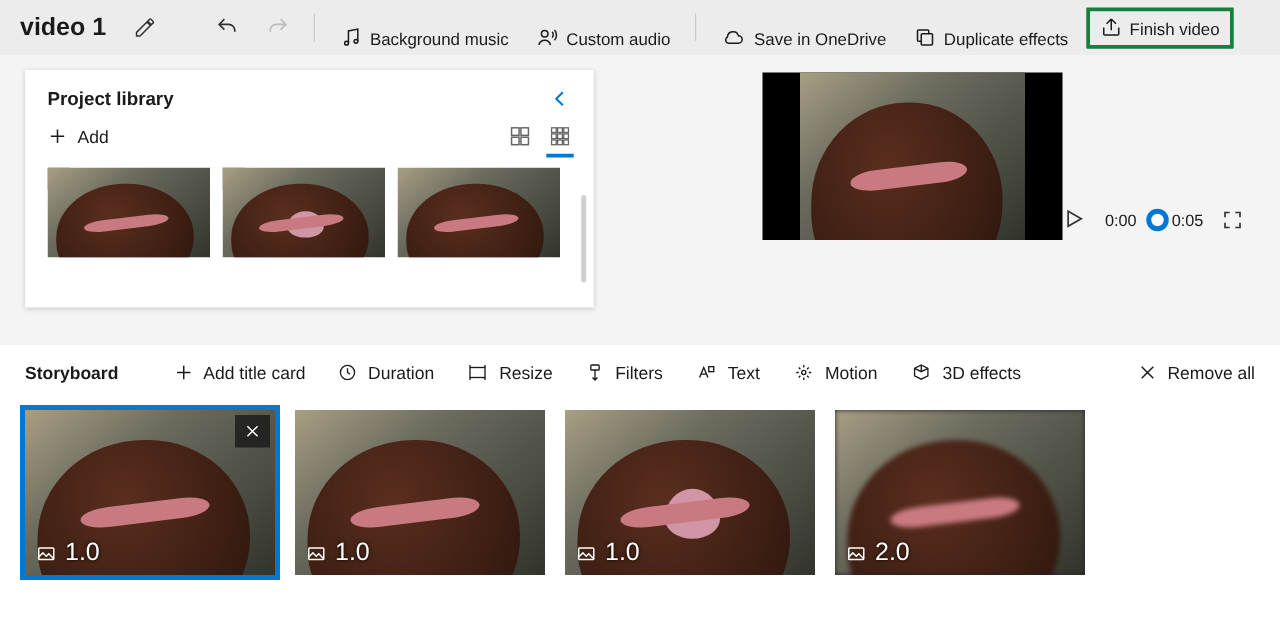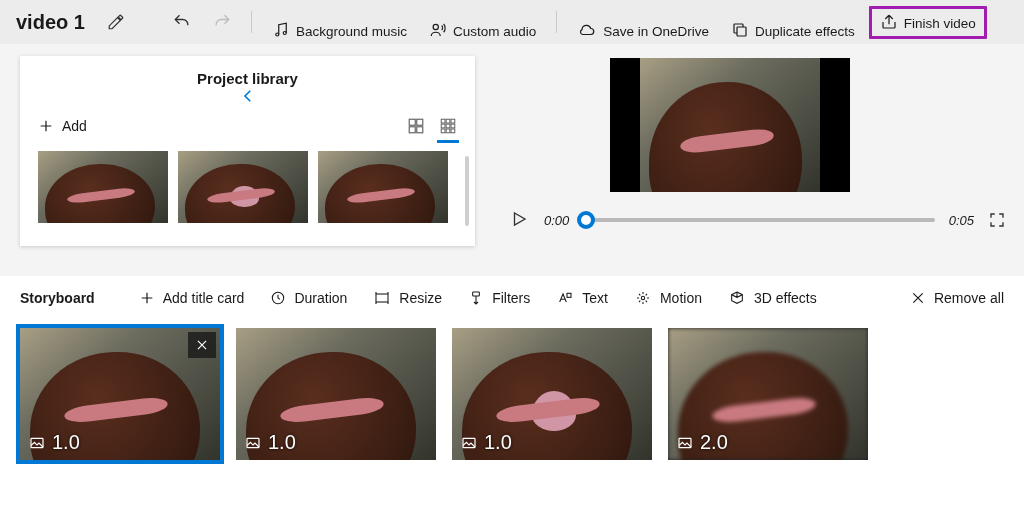--- a/index.html
+++ b/index.html
@@ -5,41 +5,41 @@
   * { box-sizing: border-box; margin: 0; padding: 0; font-family: "Segoe UI", Arial, sans-serif; }
   body { width: 1024px; height: 510px; background: #fff; overflow: hidden; color: #1a1a1a; }
 
   
   .topbar { height: 44px; background: #ececec; display: flex; align-items: center; padding: 0 10px; gap: 6px; font-size: 13.5px; }
   .title { font-size: 20px; font-weight: 700; padding: 0 8px 0 6px; }
   .icon-btn { display: inline-flex; align-items: center; justify-content: center; width: 34px; height: 34px; cursor: pointer; color: #333; }
   .icon-btn.disabled { color: #bcbcbc; cursor: default; }
   .tbtn { display: inline-flex; align-items: flex-end; gap: 6px; height: 34px; padding: 0 8px; cursor: pointer; white-space: nowrap; }
   .divider { width: 1px; height: 22px; background: #c9c9c9; margin: 0 6px; }
-  .highlight-box { border: 3px solid #a21caf; padding: 2px 4px; border-radius: 1px; }
+  .highlight-box { border: 3px solid #15803d; padding: 2px 4px; border-radius: 1px; }
   svg { display: block; }
 
   
   .main { display: flex; height: 232px; background: #f4f4f4; }
   .left-col { width: 480px; padding: 12px 0 0 20px; }
   .library-card { width: 455px; height: 190px; background: #fff; box-shadow: 0 1px 4px rgba(0,0,0,0.18); padding: 14px 18px 12px 18px; position: relative; }
-  .lib-header { display: flex; align-items: center; justify-content: space-between; flex-direction: column; }
+  .lib-header { display: flex; align-items: center; justify-content: space-between; }
   .lib-title { font-size: 15px; font-weight: 600; }
   .lib-toolbar { display: flex; align-items: center; justify-content: space-between; margin-top: 12px; }
   .add-btn { display: inline-flex; align-items: center; gap: 8px; font-size: 14px; cursor: pointer; }
   .view-toggles { display: flex; gap: 14px; align-items: center; }
   .view-toggle { width: 18px; height: 18px; cursor: pointer; color: #666; position: relative; }
   .view-toggle.active::after { content:""; position:absolute; left:-2px; right:-2px; bottom:-8px; height:3px; background:#0078d4; }
 
   .thumbs-row { display: flex; gap: 10px; margin-top: 16px; align-items:flex-start; }
   .thumb { width: 130px; height: 72px; position: relative; overflow: hidden; }
   .thumb.used::before { content:""; position:absolute; top:0; left:0; border-style:solid; border-width:18px 18px 0 0; border-color:#0078d4 transparent transparent transparent; }
   .lib-scrollbar { position:absolute; right:6px; top:100px; width:4px; height:70px; background:#cfcfcf; border-radius:3px; }
 
-  .right-col { flex: 1; padding: 14px 18px 0 30px; display:flex; flex-direction:column;font-style:italic; }
+  .right-col { flex: 1; padding: 14px 18px 0 30px; display:flex; flex-direction:row; }
   .preview-frame { width: 240px; height: 134px; margin-left: 100px; background:#000; display:flex; align-items:center; justify-content:center; }
   .preview-inner { width: 180px; height: 134px; }
   .transport { display:flex; align-items:center; gap:14px; margin-top:18px; font-size:13px; }
   .play-btn { width:20px; height:20px; cursor:pointer; color:#333; }
   .timeline { flex:1; position:relative; height:4px; background:#b9b9b9; border-radius:2px; }
   .timeline-knob { position:absolute; left:-2px; top:50%; transform:translate(-4px,-50%); width:18px; height:18px; border:4px solid #0078d4; background:#fff; border-radius:50%; }
   .fullscreen-btn { width:18px; height:18px; cursor:pointer; color:#333; }
 
   
   .storyboard { padding: 14px 20px 0 20px; }

